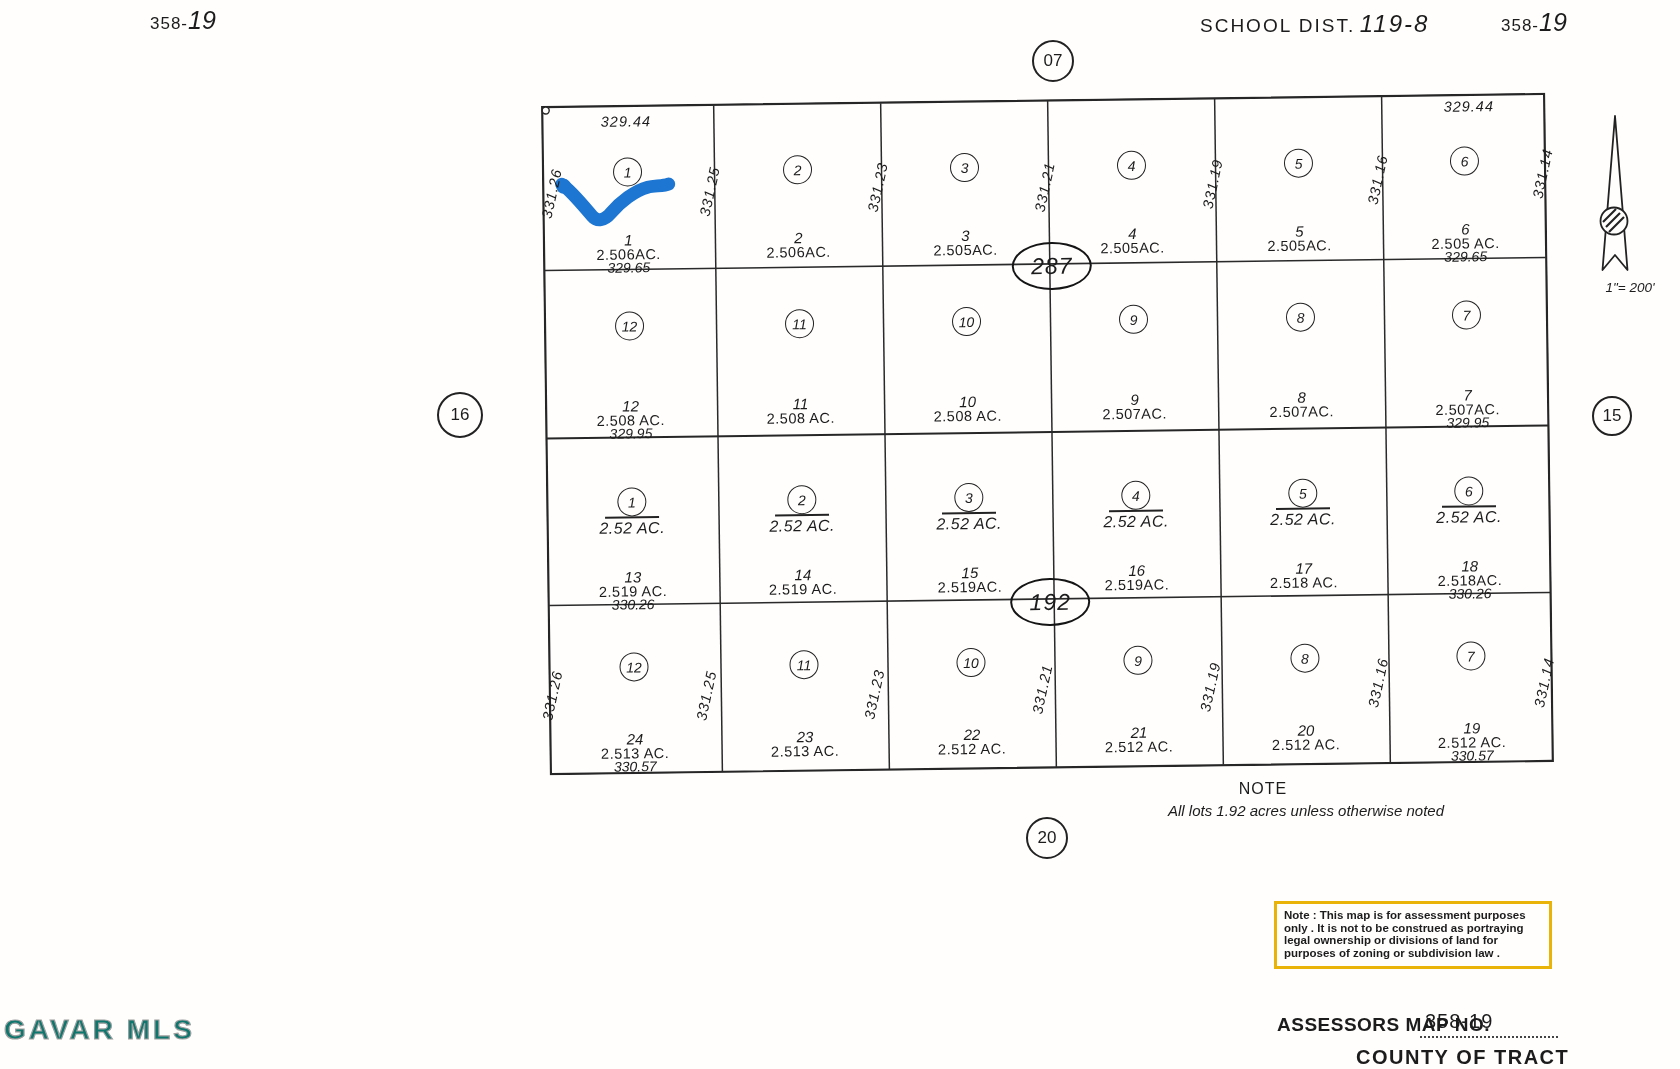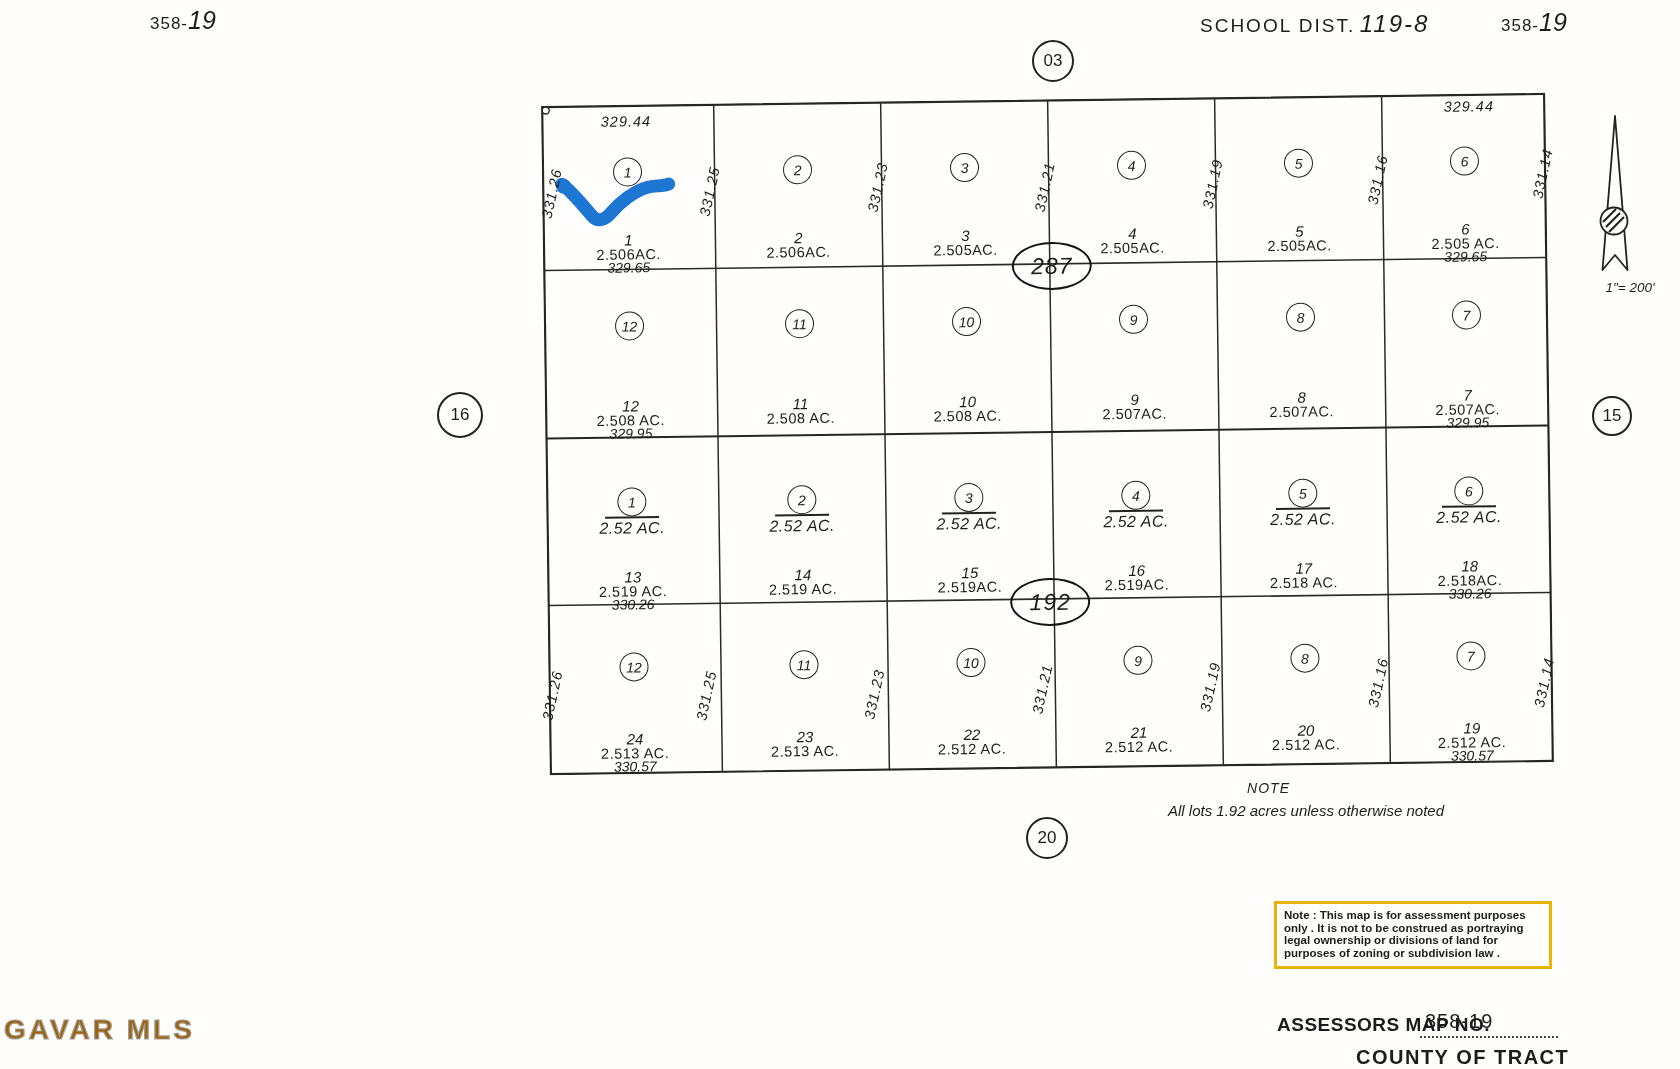--- a/index.html
+++ b/index.html
@@ -54,59 +54,59 @@
   
   .sec-ellipse{position:absolute;width:76px;height:44px;border:2.5px solid #151515;
                border-radius:50%;display:flex;align-items:center;justify-content:center;
                font-style:italic;font-size:23px;letter-spacing:1px;}
 
   
   #scale-label{position:absolute;left:1594px;top:280px;width:72px;text-align:center;
                font-style:italic;font-size:13.5px;white-space:nowrap;}
 
   
-  #note-title{position:absolute;left:1236px;top:780px;width:54px;text-align:right;
-              font-style:italic;font-size:14px;letter-spacing:1px;}
+  #note-title{position:absolute;left:1236px;top:780px;width:54px;text-align:center;
+              font-size:16px;letter-spacing:1px;}
   #note-text{position:absolute;left:1146px;top:802px;width:320px;text-align:center;
              font-style:italic;font-size:15px;white-space:nowrap;}
 
   
   #disclaimer{position:absolute;left:1274px;top:901px;width:258px;height:52px;
               border:3px solid #eab308;padding:5px 7px;}
   #disclaimer div{font-size:11.5px;font-weight:bold;line-height:12.5px;white-space:nowrap;}
 
   
   #footer-label{position:absolute;left:1277px;top:1014px;font-size:19px;font-weight:bold;letter-spacing:0.5px;}
   #footer-value{position:absolute;left:1425px;top:1010px;font-size:20px;letter-spacing:1px;}
   #footer-dots{position:absolute;left:1420px;top:1016px;width:138px;height:20px;
                border-bottom:2px dotted #444;}
   #footer-county{position:absolute;left:1356px;top:1046px;font-size:20px;font-weight:bold;letter-spacing:1.5px;}
 
   
   #watermark{position:absolute;left:4px;top:1014px;font-size:28px;font-weight:bold;
-             letter-spacing:3px;color:#a16207;-webkit-text-stroke:1.2px #9e9e9e;}
+             letter-spacing:3px;color:#0f766e;-webkit-text-stroke:1.2px #9e9e9e;}
 </style>
 </head>
 <body>
 
 <div id="page">
 
   <div class="sheet-ref" style="left:150px;top:6px;">
     <span class="pfx">358-</span><span class="big">19</span>
   </div>
   <div id="schooldist">
     <span class="lbl">SCHOOL DIST.</span>
     <span class="val">119-8</span>
   </div>
   <div class="sheet-ref" style="left:1501px;top:8px;">
     <span class="pfx">358-</span><span class="big">19</span>
   </div>
 
   <div class="sheet-circle" style="left:1032px;top:40px;width:38px;height:38px;">
-      <span>03</span>
+      <span>07</span>
     </div>
   <div class="sheet-circle" style="left:437px;top:392px;width:42px;height:42px;">
       <span>16</span>
     </div>
   <div class="sheet-circle" style="left:1592px;top:396px;width:36px;height:36px;">
       <span>15</span>
     </div>
   <div class="sheet-circle" style="left:1026px;top:817px;width:38px;height:38px;">
       <span>20</span>
     </div>

